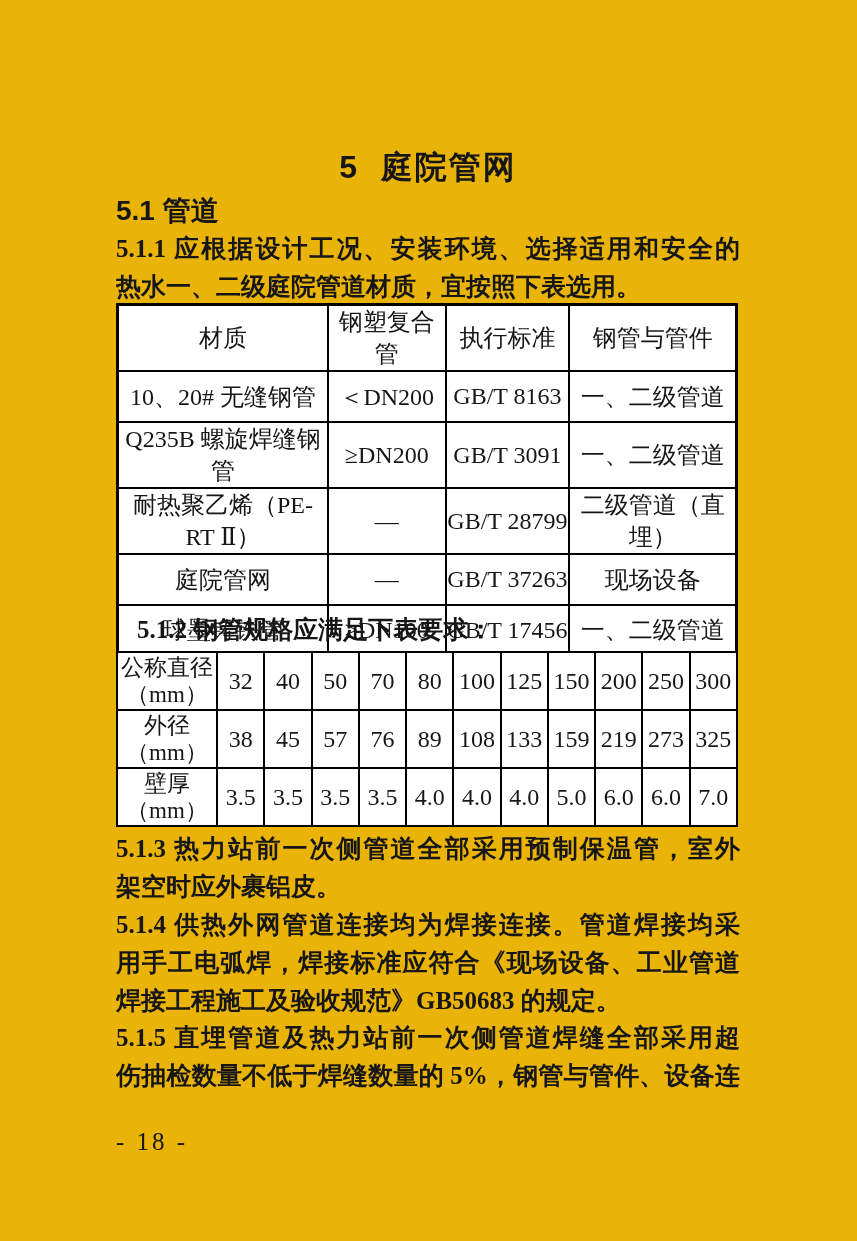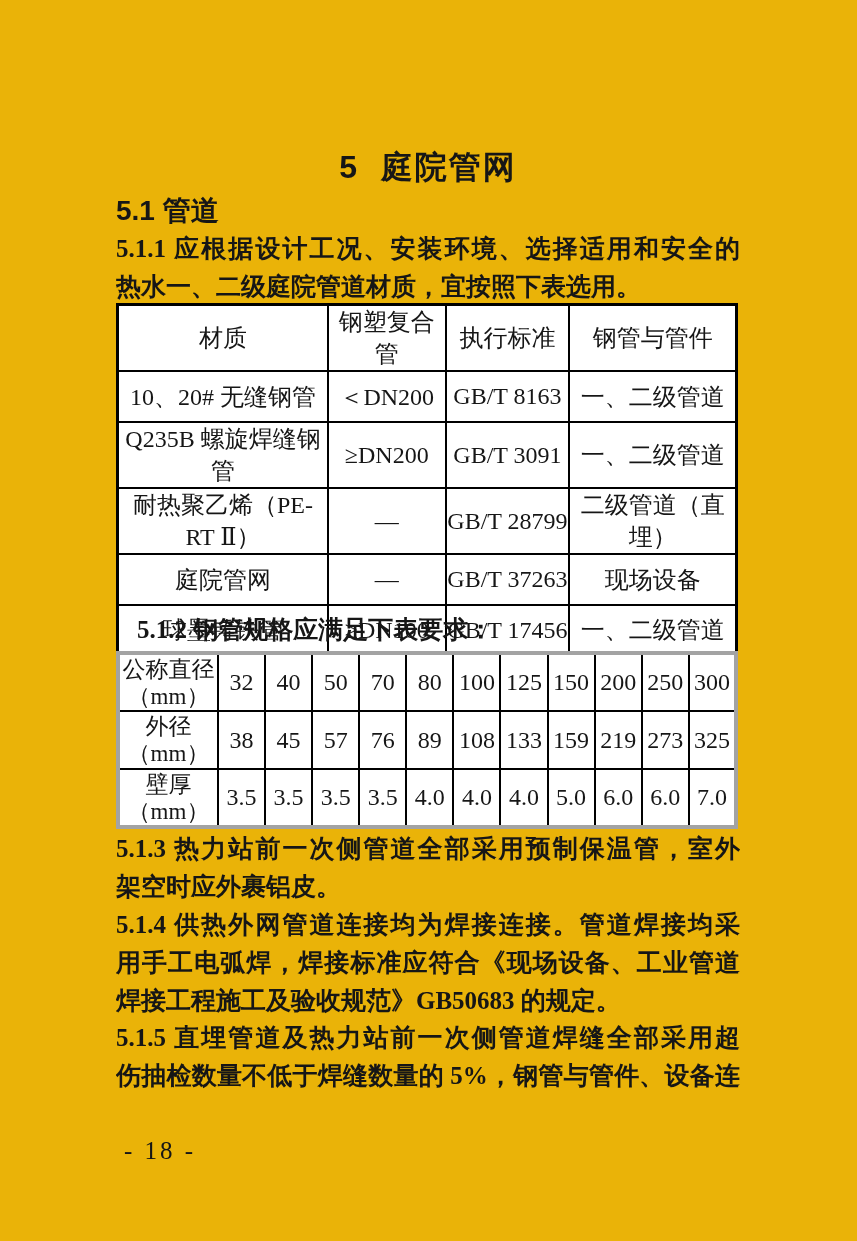--- a/index.html
+++ b/index.html
@@ -92,37 +92,36 @@
     font-size: 24px;
   }
   .material-table thead tr { height: 49px; }
   .material-table tbody tr { height: 51px; }
 
   .spec-table-wrap {
     position: absolute;
     top: 651px;
     left: 0;
   }
-  .spec-table { border: 4px solid #a3a3a3; }
+  .spec-table { border: 2px solid #a3a3a3; }
   .spec-table tr { height: 58px; }
   .spec-table th {
     font-size: 23px;
     line-height: 27px;
     white-space: pre-line;
   }
   .spec-table td {
     font-size: 24px;
   }
   .page-number {
     position: absolute;
     top: 1128px;
-    left: 8px;
+    left: 0;
     font-size: 25px;
     letter-spacing: 3px;
-    margin-top: 9px;
   }
 </style>
 </head>
 <body>
 
 <div class="page">
   <div class="content">
 
     <div class="doc-title">5  庭院管网</div>
 

